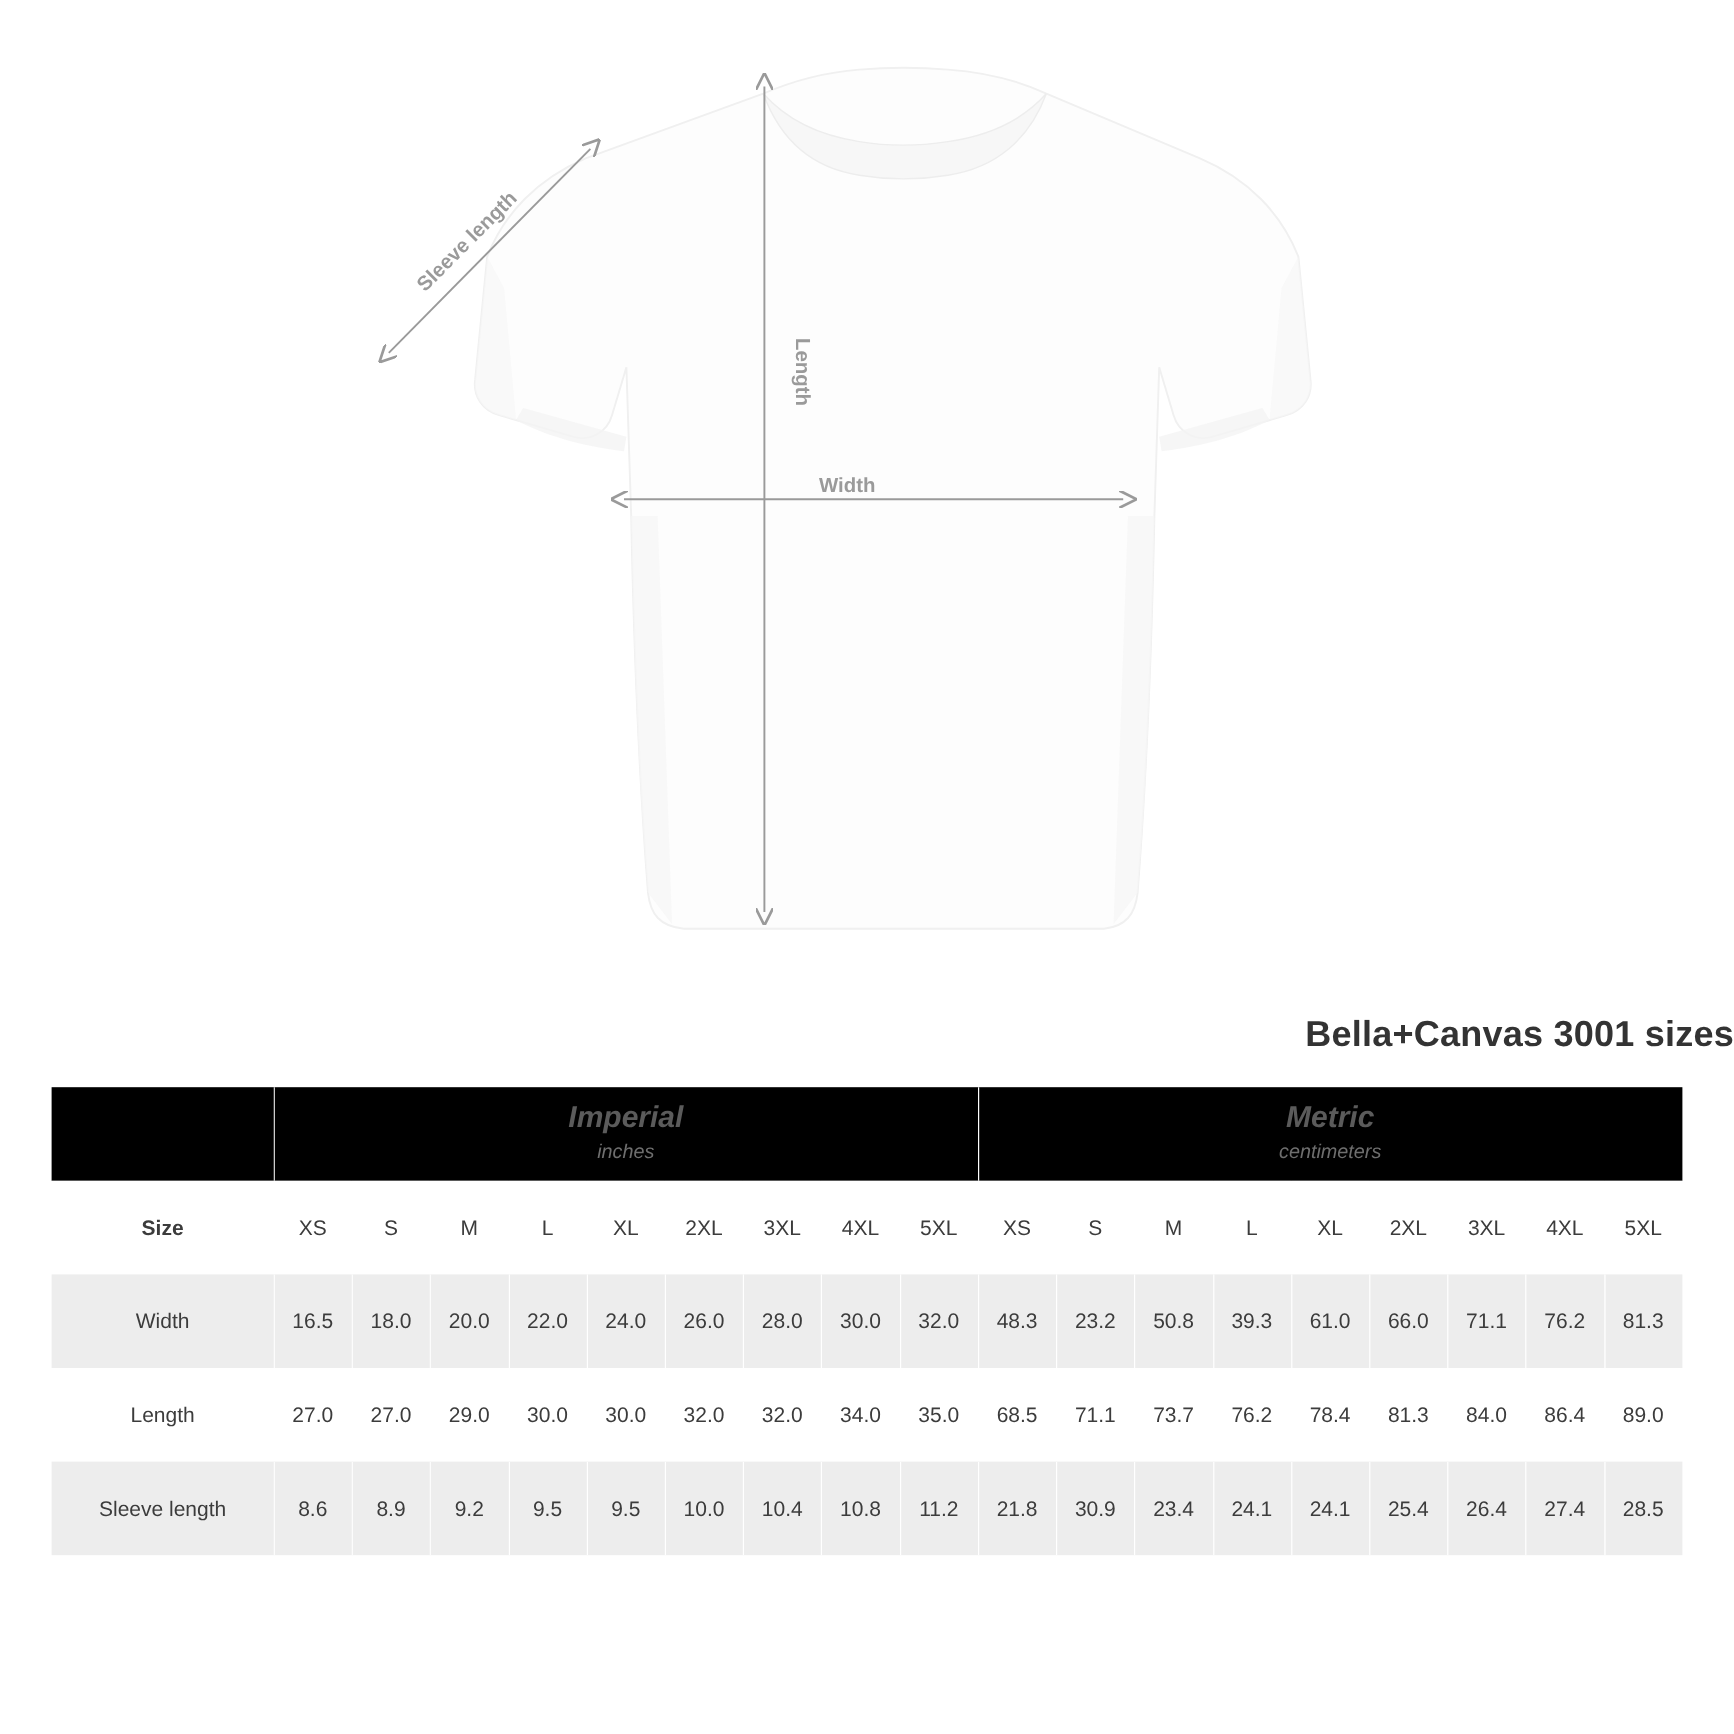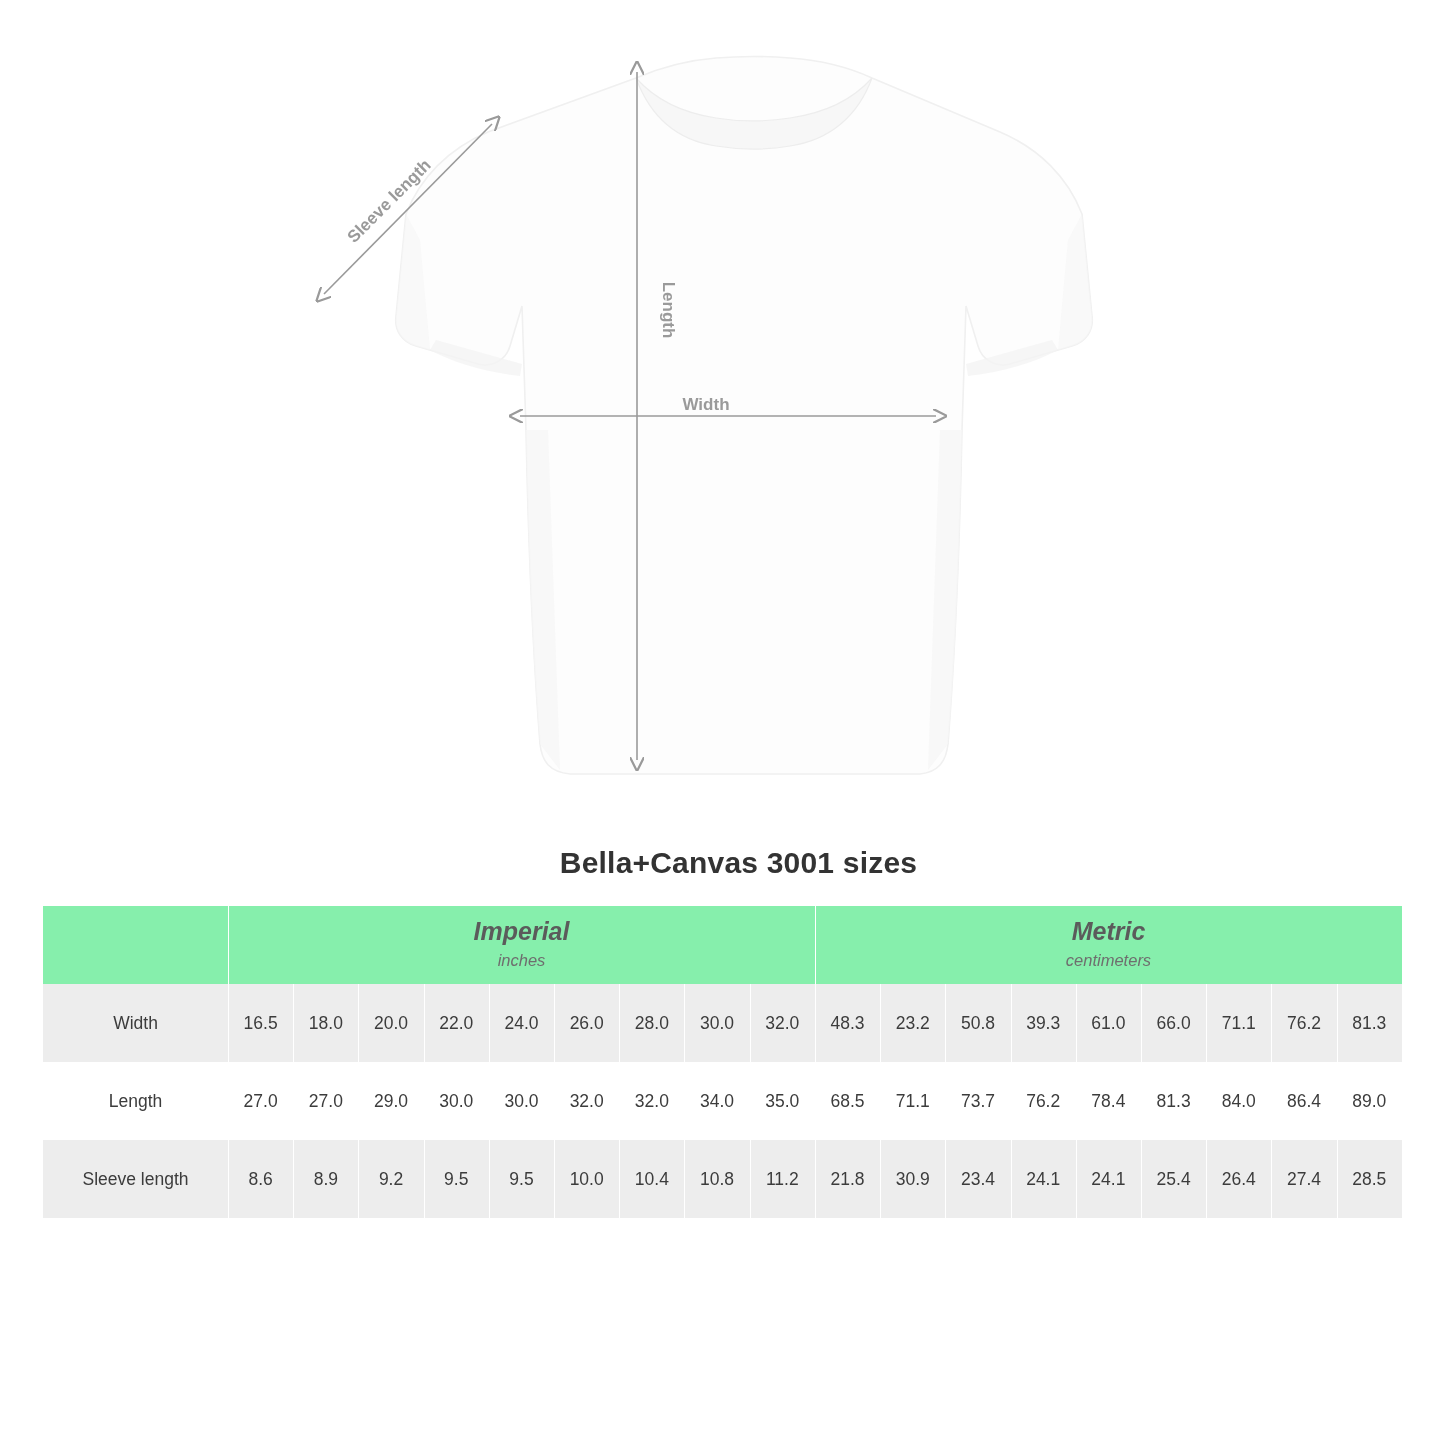--- a/index.html
+++ b/index.html
@@ -26,21 +26,21 @@
     position: relative;
     width: 1445px;
     height: 830px;
   }
   .illustration svg {
     display: block;
   }
 
   
   .title-block {
-    text-align: center;
+    text-align: right;
     margin-top: 16px;
     padding-left: 32px;
   }
   .chart-title {
     font-size: 30px;
     font-weight: bold;
     color: #333333;
     letter-spacing: 0.2px;
   }
   .chart-note {
@@ -66,21 +66,21 @@
     vertical-align: middle;
     font-size: 17.5px;
     color: #3c3c3c;
     font-weight: normal;
     padding: 0;
     height: 78px;
     border: none;
   }
   
   .unit-row td {
-    background: #86efac;
+    background: #000000;
     height: 110px;
   }
   .unit-name {
     font-size: 25px;
     font-style: italic;
     font-weight: bold;
     color: #5b5b5b;
     line-height: 1.25;
   }
   .unit-sub {
@@ -214,20 +214,41 @@
           <td colspan="9">
             <div class="unit-name">Imperial</div>
             <div class="unit-sub">inches</div>
           </td>
           <td colspan="9">
             <div class="unit-name">Metric</div>
             <div class="unit-sub">centimeters</div>
           </td>
         </tr>
 
+        <tr class="head-row">
+          <td class="rowlabel">Size</td>
+          <td>XS</td>
+          <td>S</td>
+          <td>M</td>
+          <td>L</td>
+          <td>XL</td>
+          <td>2XL</td>
+          <td>3XL</td>
+          <td>4XL</td>
+          <td>5XL</td>
+          <td>XS</td>
+          <td>S</td>
+          <td>M</td>
+          <td>L</td>
+          <td>XL</td>
+          <td>2XL</td>
+          <td>3XL</td>
+          <td>4XL</td>
+          <td>5XL</td>
+        </tr>
 
         <tr class="row-width">
           <td class="rowlabel">Width</td>
           <td>16.5</td>
           <td>18.0</td>
           <td>20.0</td>
           <td>22.0</td>
           <td>24.0</td>
           <td>26.0</td>
           <td>28.0</td>

